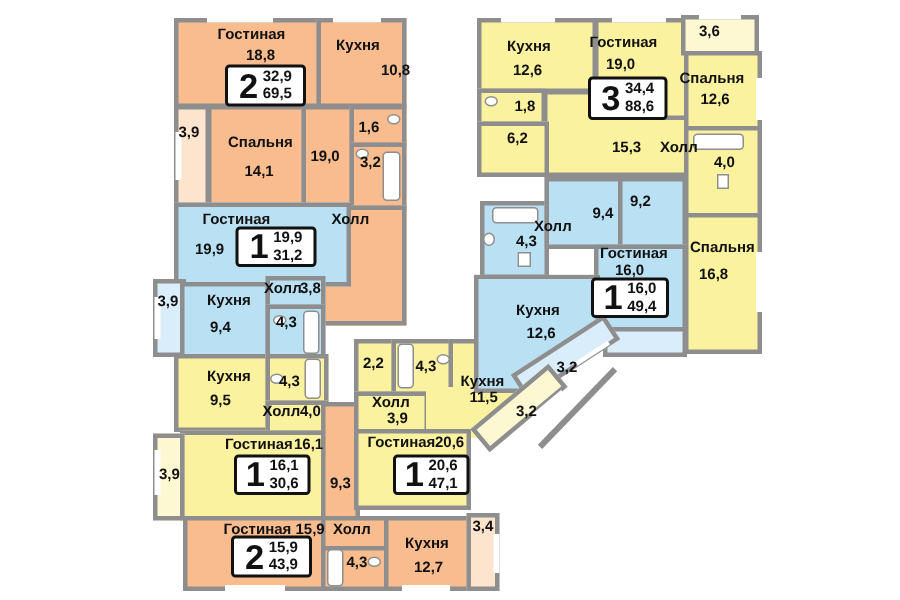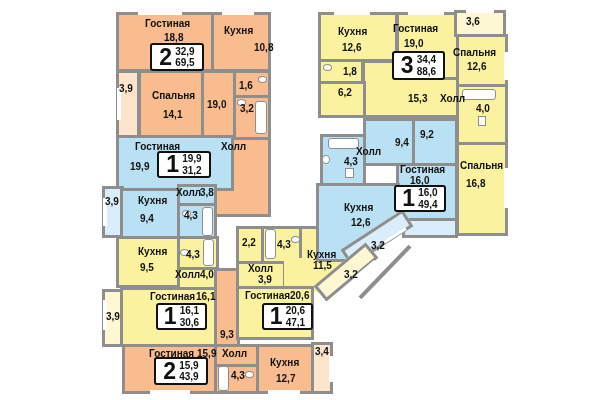--- a/index.html
+++ b/index.html
@@ -162,21 +162,21 @@
   <div class="lb" style="left:196px;top:292px;">16,1</div>
   <div class="lb" style="left:106px;top:312px;">3,9</div>
   <div class="badge" style="left:156px;top:303px;width:51px;height:27px;">
     <span class="bnum">1</span>
     <span class="bareas">
       <span>16,1</span>
       <span>30,6</span>
     </span>
   </div>
 
-  <div class="lb" style="left:220px;top:318px;margin-top:12px;">9,3</div>
+  <div class="lb" style="left:220px;top:318px;">9,3</div>
 
   <div class="lb" style="left:242px;top:238px;">2,2</div>
   <div class="lb" style="left:277px;top:240px;">4,3</div>
   <div class="lb" style="left:248px;top:264px;">Холл</div>
   <div class="lb" style="left:258px;top:275px;">3,9</div>
   <div class="lb" style="left:307px;top:250px;">Кухня</div>
   <div class="lb" style="left:313px;top:261px;">11,5</div>
   <div class="lb" style="left:245px;top:291px;">Гостиная</div>
   <div class="lb" style="left:290px;top:291px;">20,6</div>
   <div class="lb" style="left:344px;top:270px;">3,2</div>

